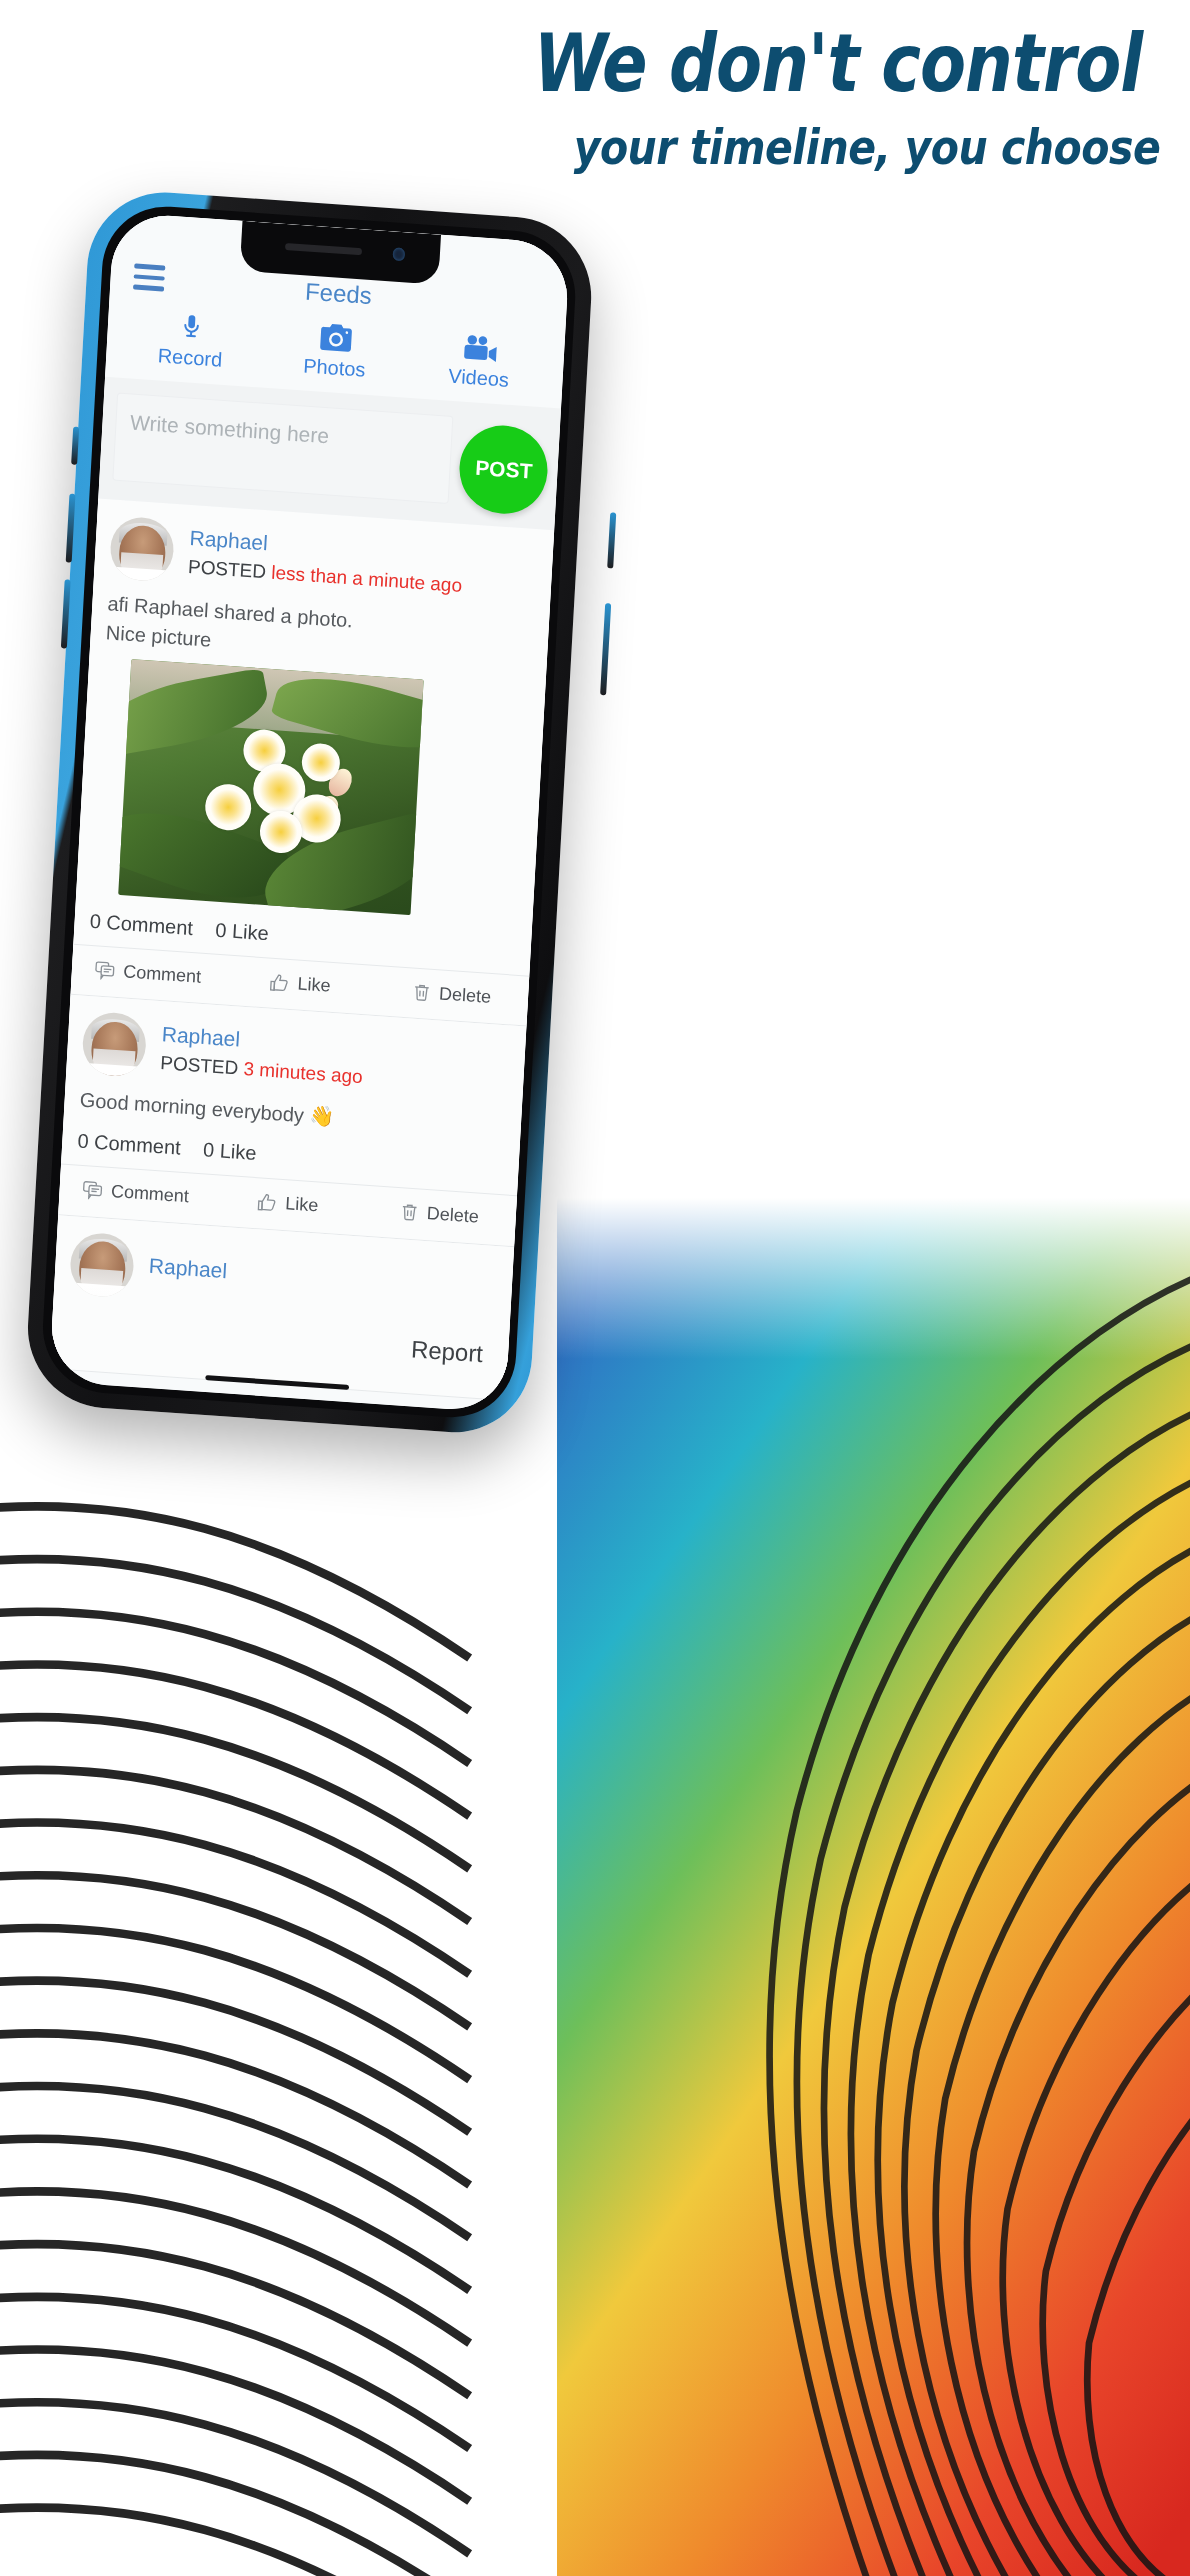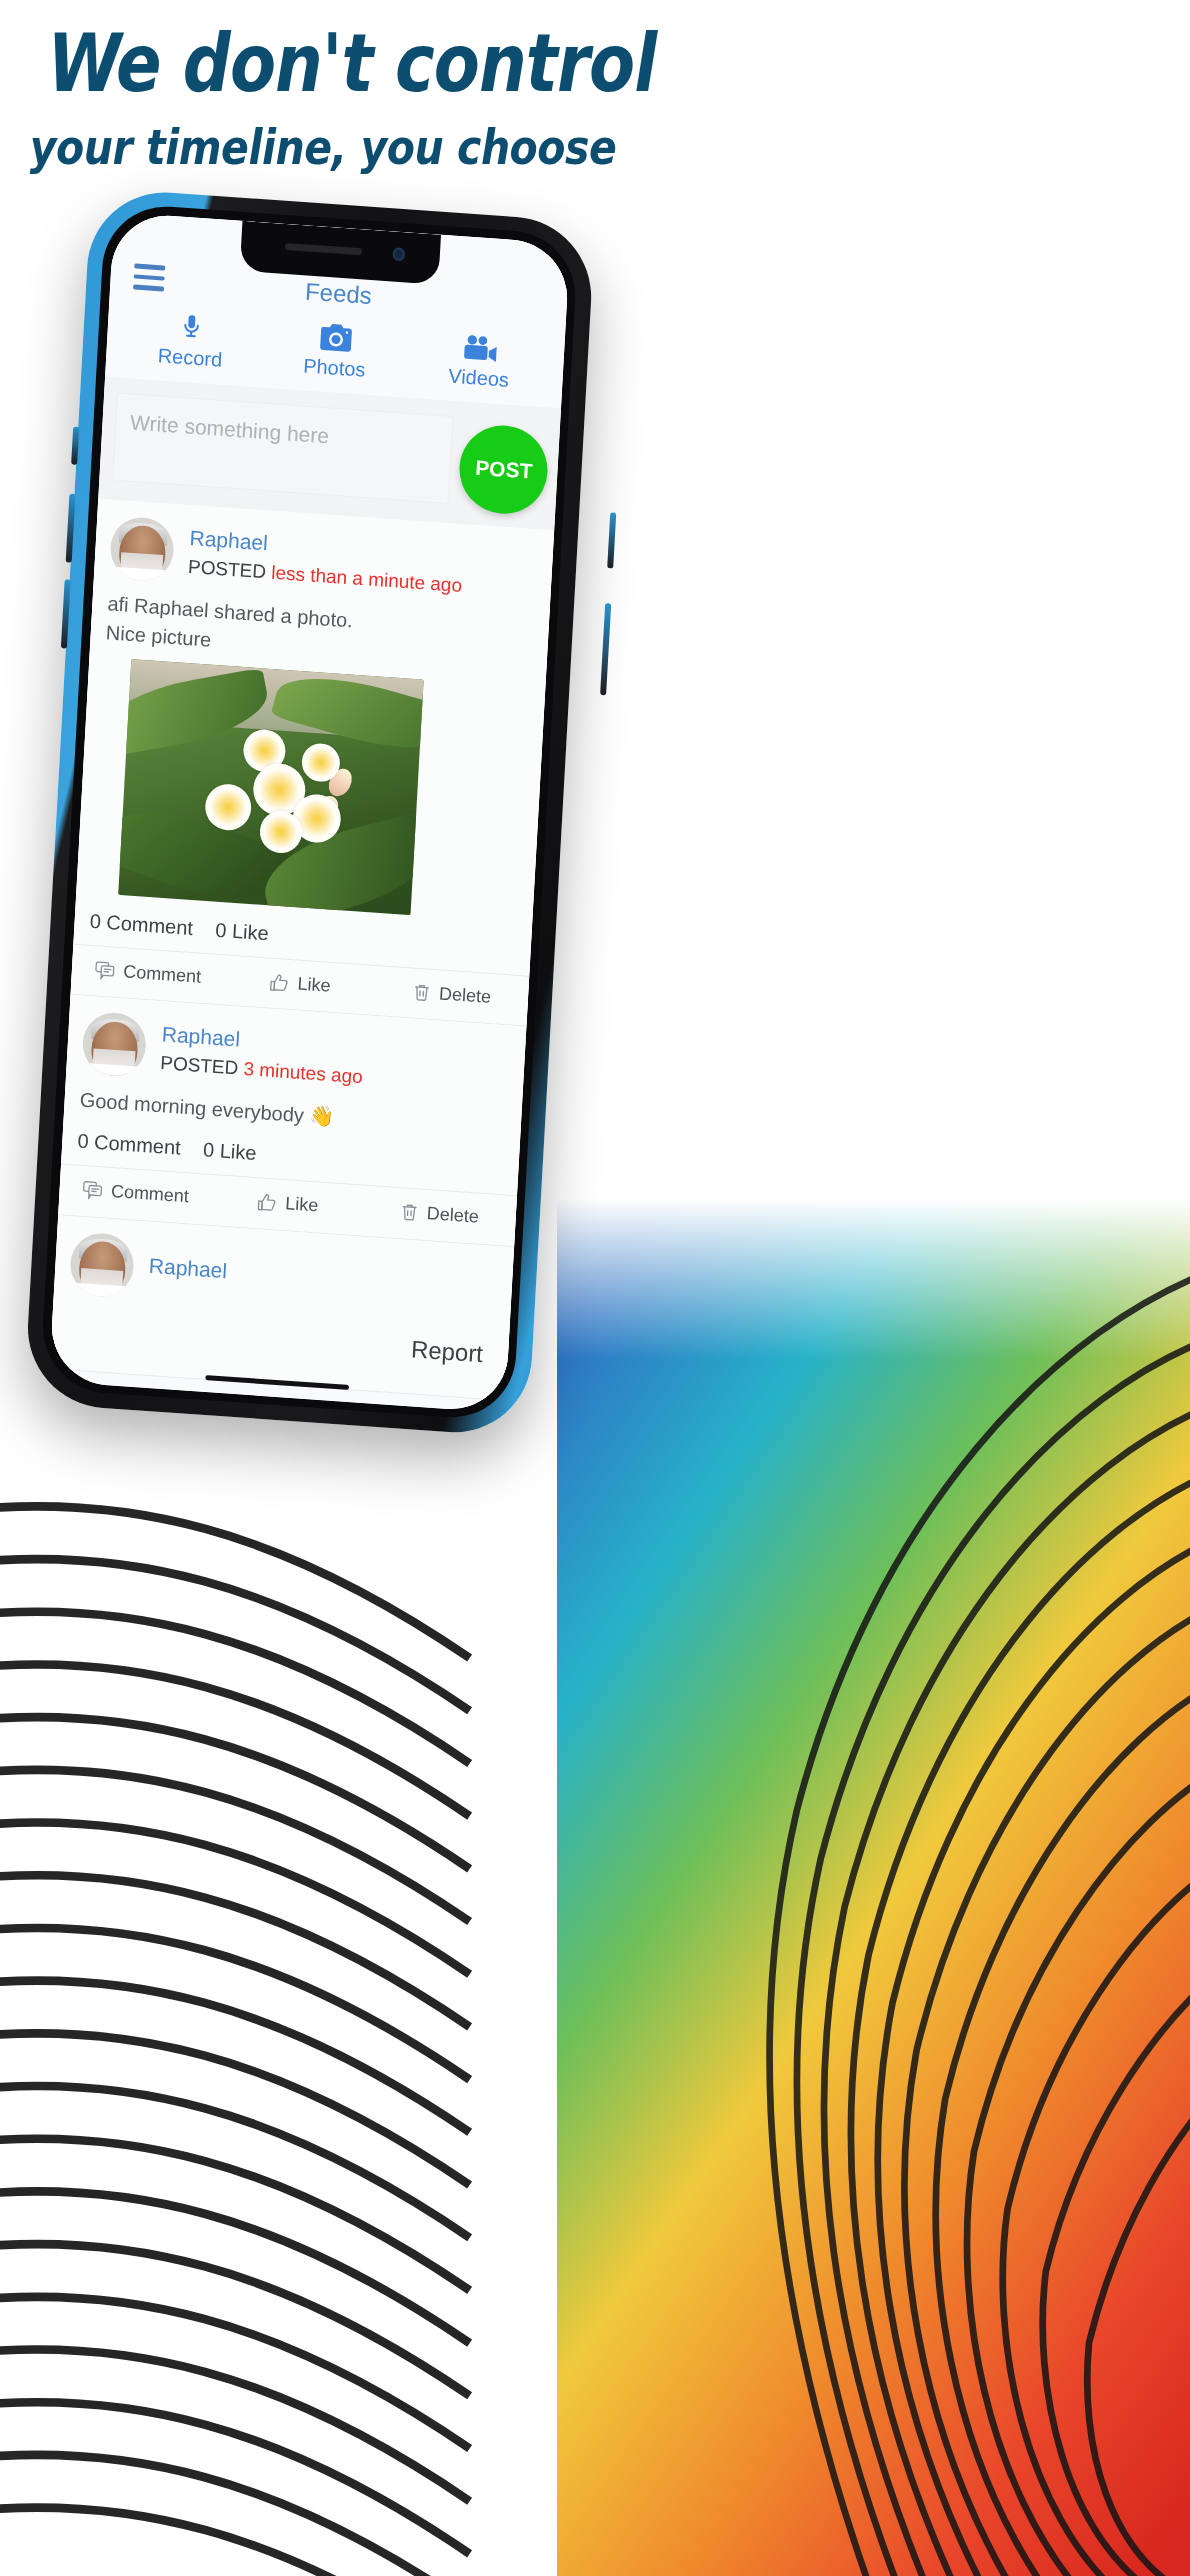--- a/index.html
+++ b/index.html
@@ -7,21 +7,21 @@
     width: 1190px; height: 2576px;
     background: #ffffff;
     font-family: "Liberation Sans", sans-serif;
     overflow: hidden;
   }
   #root { position: relative; width: 1190px; height: 2576px; background: #ffffff; overflow: hidden; }
 
   
   .headline-wrap {
     position: absolute; left: 0; top: 0; width: 1190px; height: 192px;
-    text-align: left; z-index: 40;
+    text-align: right; z-index: 40;
   }
   .headline {
     font-family: "DejaVu Sans Condensed", "Liberation Sans Narrow", "Liberation Sans", sans-serif;
     font-weight: 700;
     font-style: italic;
     color: #0d4d70;
     font-size: 81px;
     line-height: 92px;
     letter-spacing: -1px;
     margin-top: 17px;

